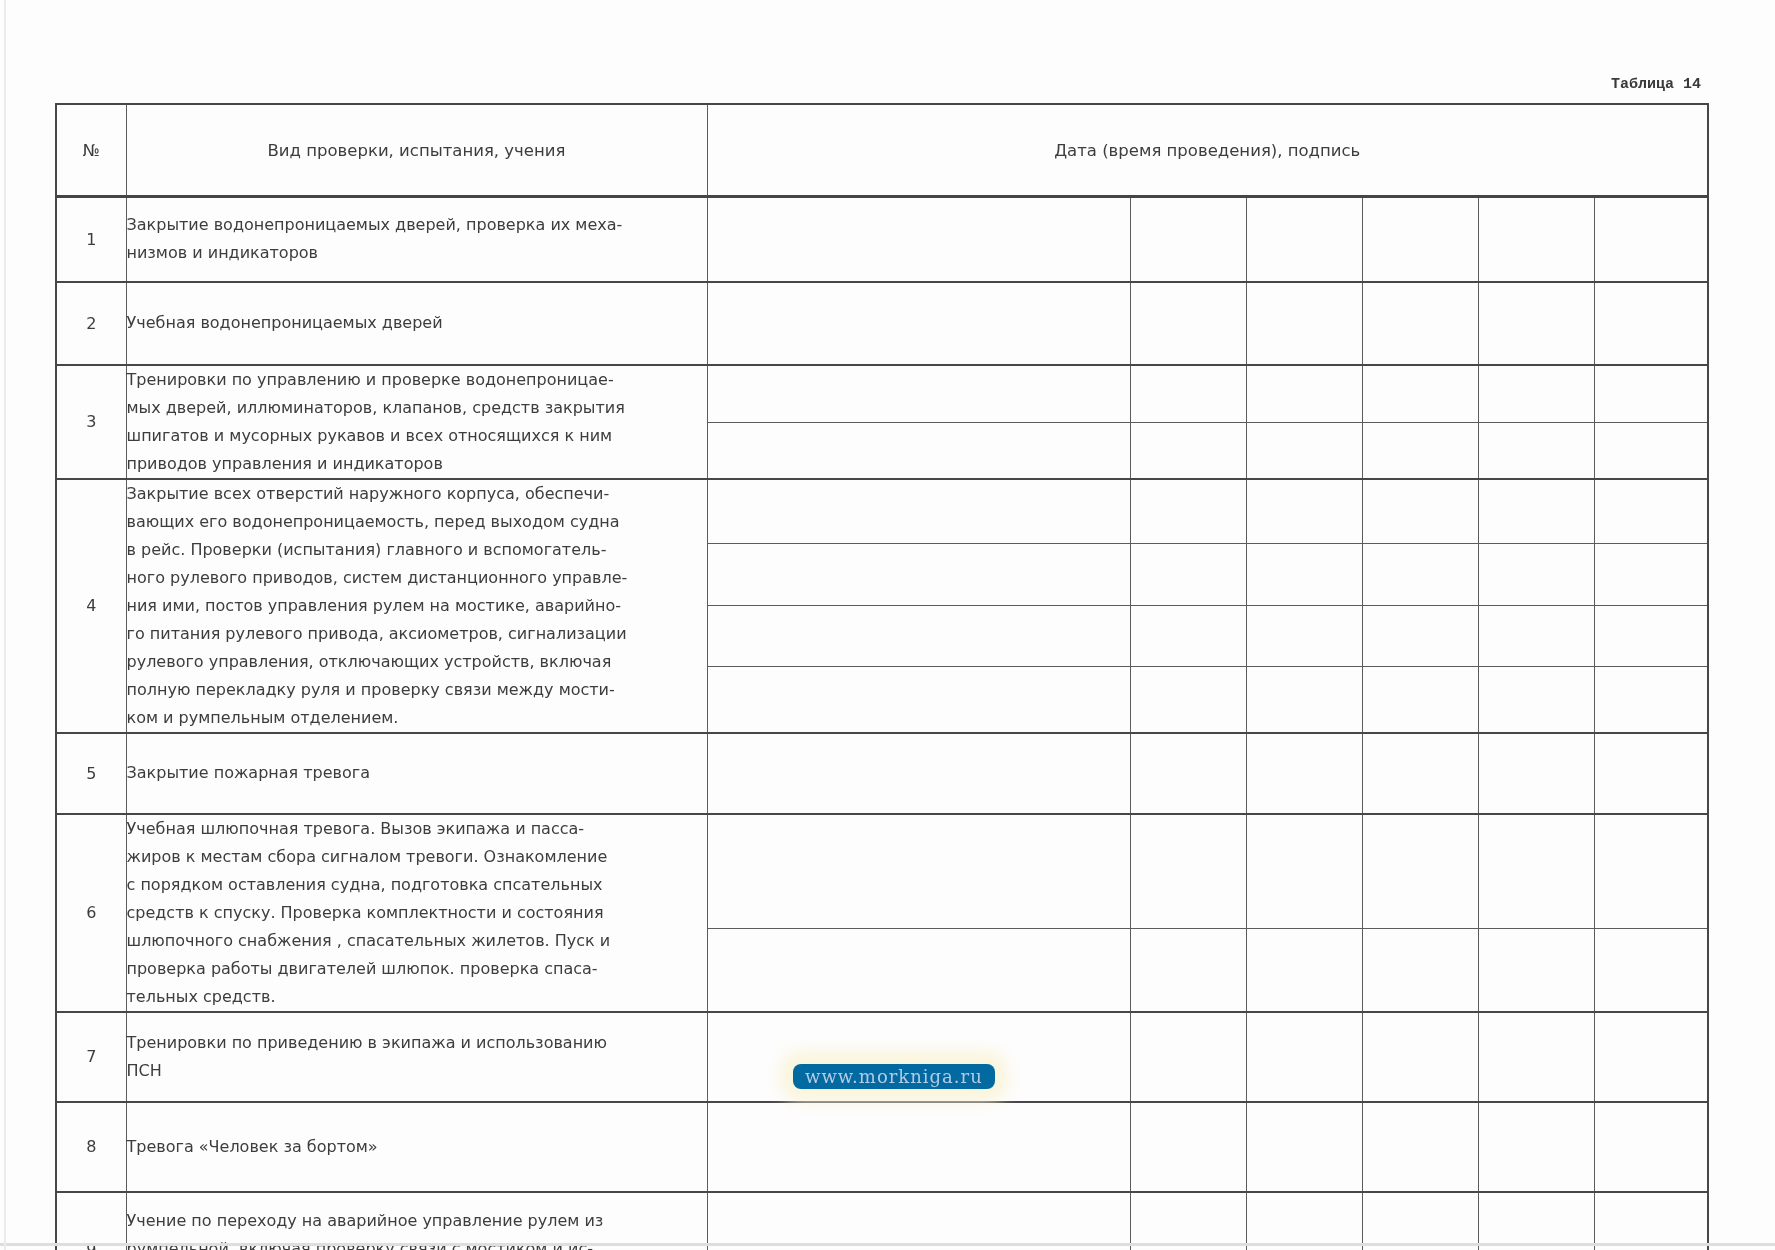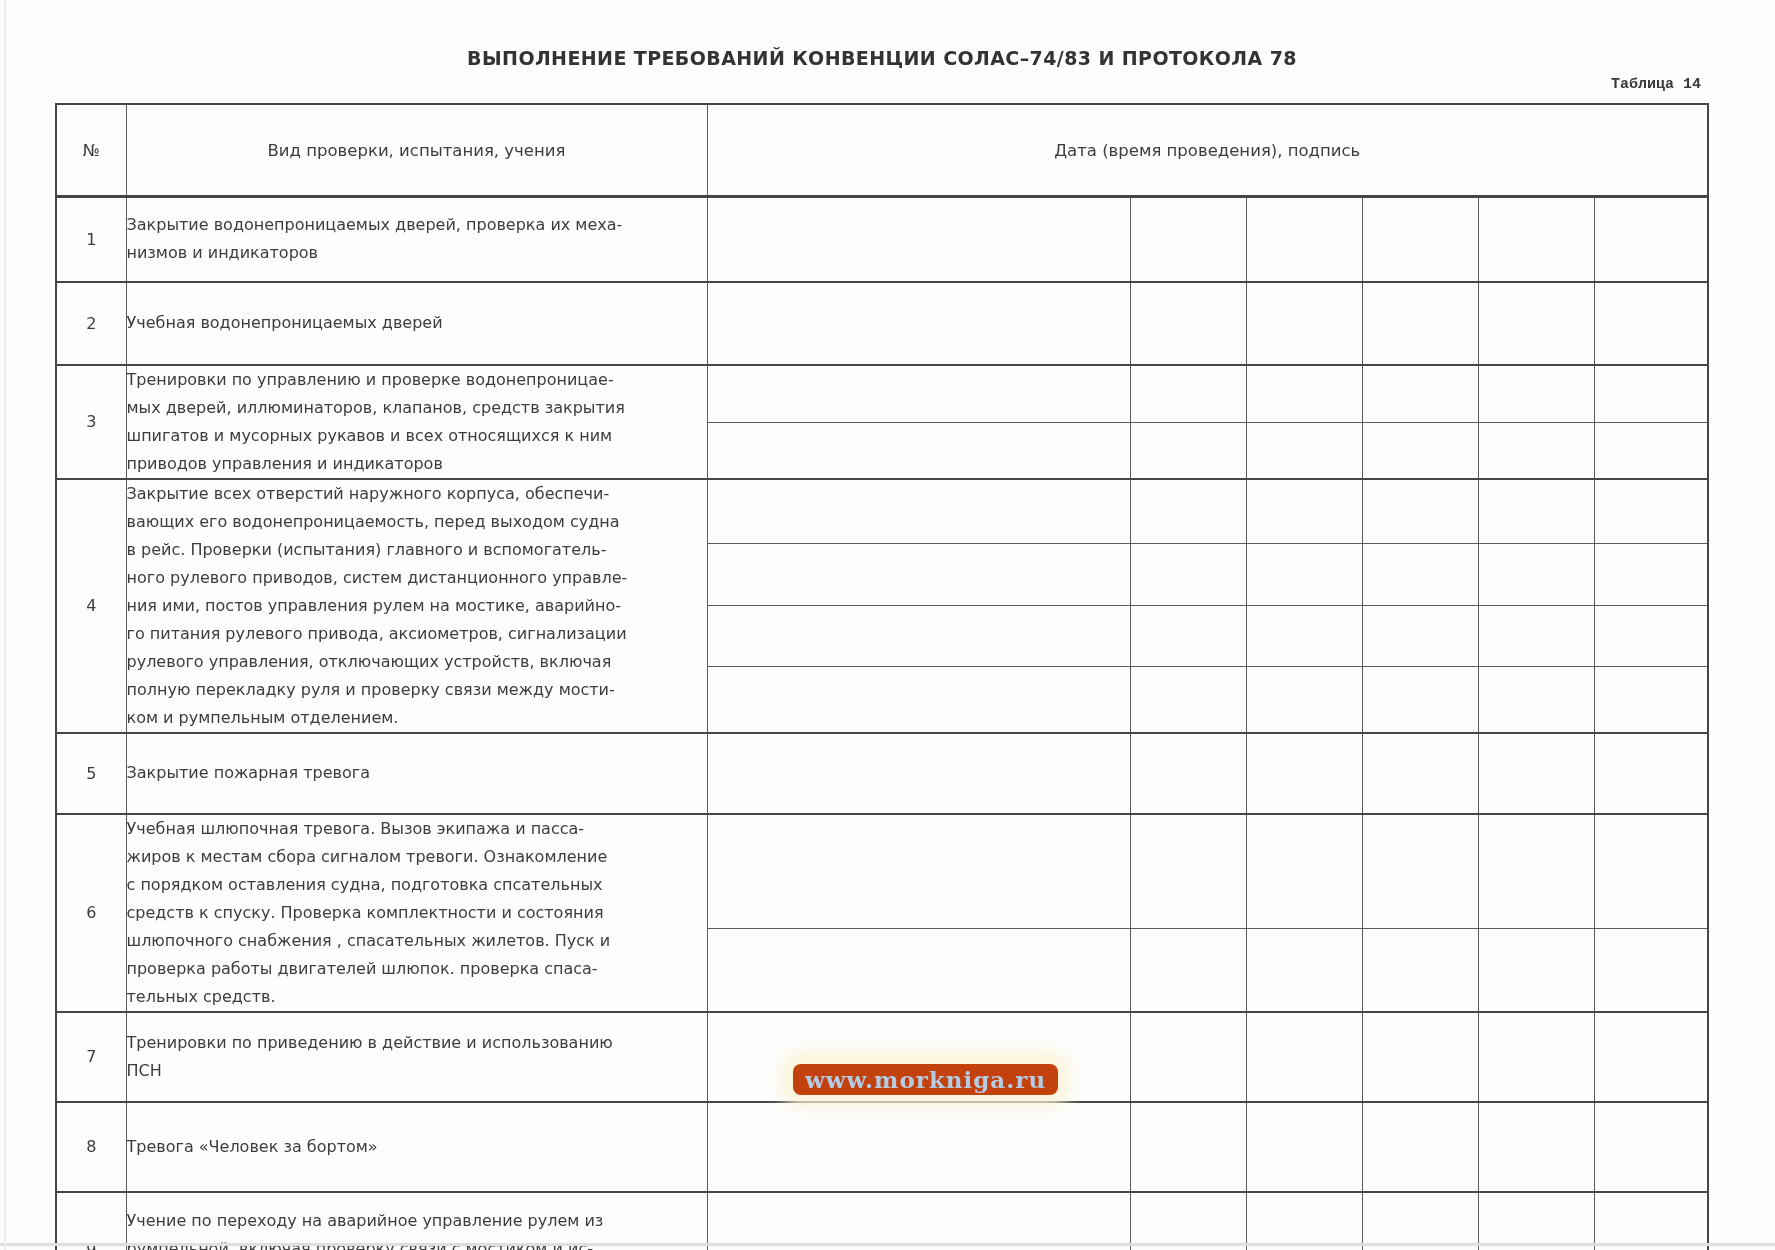--- a/index.html
+++ b/index.html
@@ -88,35 +88,34 @@
     line-height: 28px;
     padding: 6px 10px 6px 10px;
     white-space: pre-line;
     color: #3d3d3d;
   }
   .watermark {
     position: absolute;
     left: 793px;
     top: 1064px;
     font-family: "DejaVu Serif", "Liberation Serif", serif;
-    font-weight: bold;
-    font-size: 23px;
+    font-weight: normal;
+    font-size: 18px;
     letter-spacing: 1px;
     color: #b3cbe5;
-    background: #c2410c;
+    background: #0369a1;
     padding: 2px 12px;
     border-radius: 8px;
     box-shadow: 0 0 16px 12px rgba(250, 243, 216, 0.95);
   }
 </style>
 </head>
 <body>
 
 <div class="page">
-  <div class="doc-title">ВЫПОЛНЕНИЕ ТРЕБОВАНИЙ КОНВЕНЦИИ СОЛАС–74/83 И ПРОТОКОЛА 78</div>
   <div class="table-label">Таблица 14</div>
 
   <table class="doc-table">
     <colgroup>
       <col style="width:70px">
       <col style="width:581px">
       <col style="width:423px">
       <col style="width:116px">
       <col style="width:116px">
       <col style="width:116px">
@@ -244,21 +243,21 @@
         <tr style="height: 66px;">
           <td class="cell-date cell-date-wide"></td>
           <td class="cell-date"></td>
           <td class="cell-date"></td>
           <td class="cell-date"></td>
           <td class="cell-date"></td>
           <td class="cell-date"></td>
         </tr>
         <tr class="row-start" style="height: 90px;">
           <td class="cell-num" rowspan="1">7</td>
-          <td class="cell-desc" rowspan="1">Тренировки по приведению в действие и использованию
+          <td class="cell-desc" rowspan="1">Тренировки по приведению в экипажа и использованию
 ПСН</td>
           <td class="cell-date cell-date-wide"></td>
           <td class="cell-date"></td>
           <td class="cell-date"></td>
           <td class="cell-date"></td>
           <td class="cell-date"></td>
           <td class="cell-date"></td>
         </tr>
         <tr class="row-start" style="height: 90px;">
           <td class="cell-num" rowspan="1">8</td>

